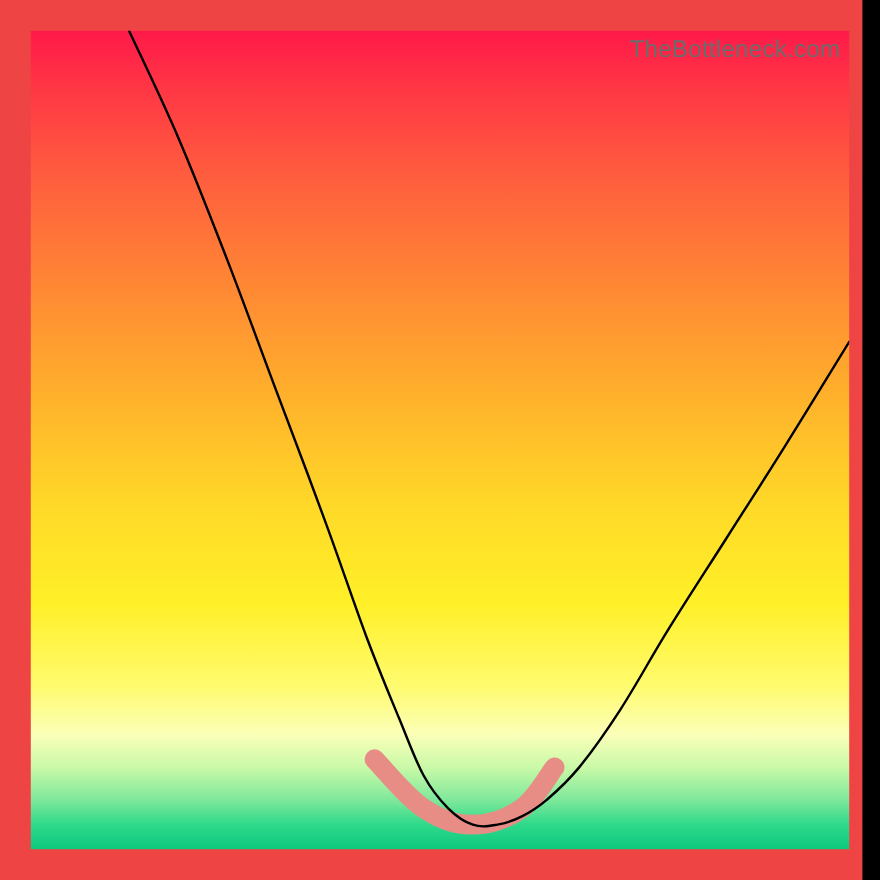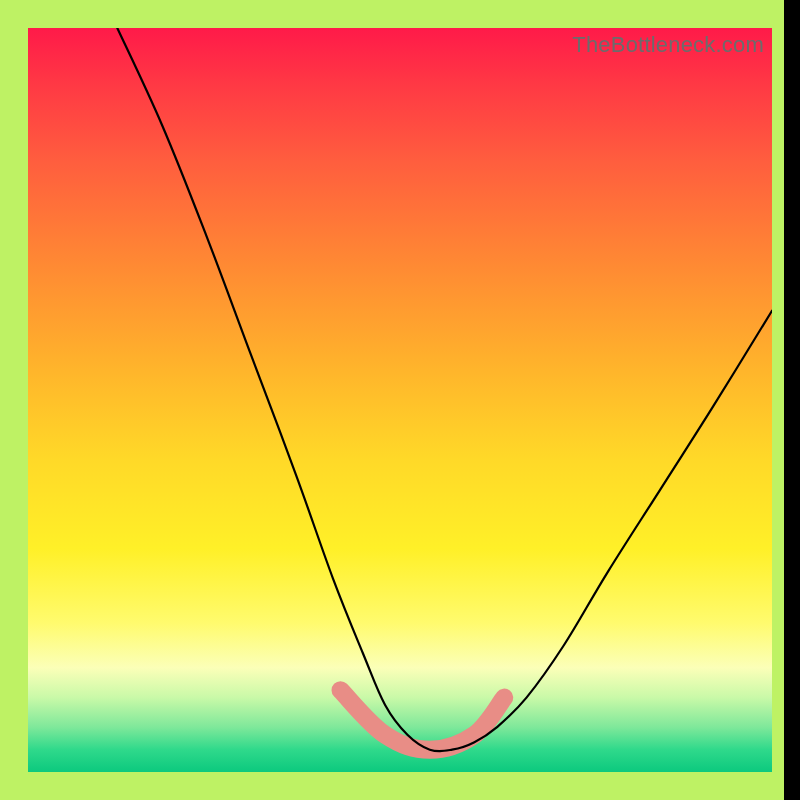--- a/index.html
+++ b/index.html
@@ -8,21 +8,21 @@
     width: 800px;
     height: 800px;
     background: #000;
     font-family: Arial, Helvetica, sans-serif;
     overflow: hidden;
   }
   .frame {
     position: relative;
     width: 784px;
     height: 800px;
-    background: #bef264;
+    background: #ef4444;
   }
   .plot {
     position: absolute;
     left: 28px;
     top: 28px;
     width: 744px;
     height: 744px;
     background: linear-gradient(to bottom,
       #ff1a49 0%,
       #ff3a44 8%,

